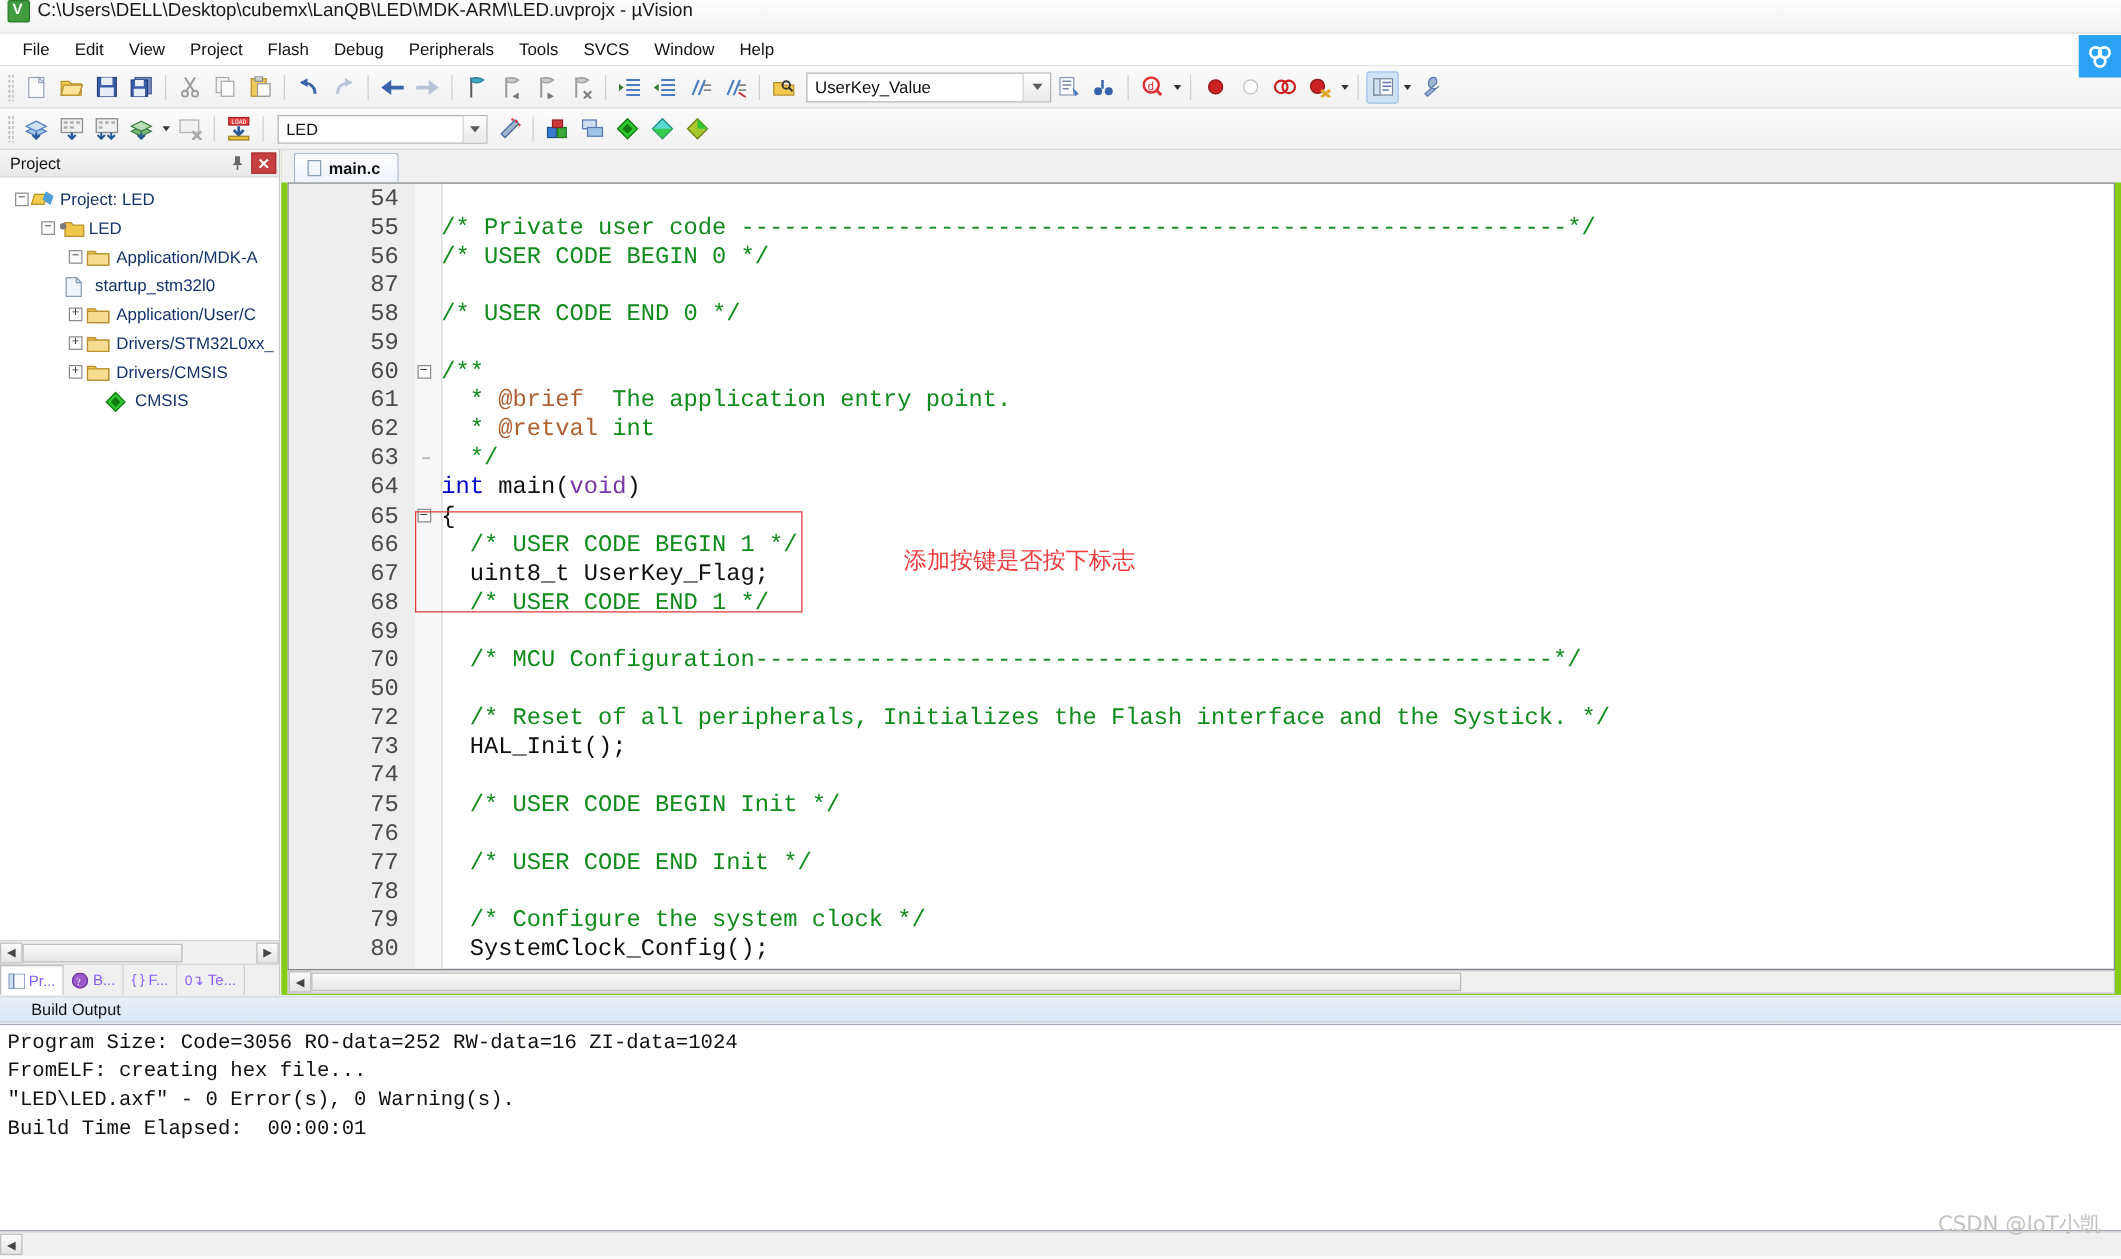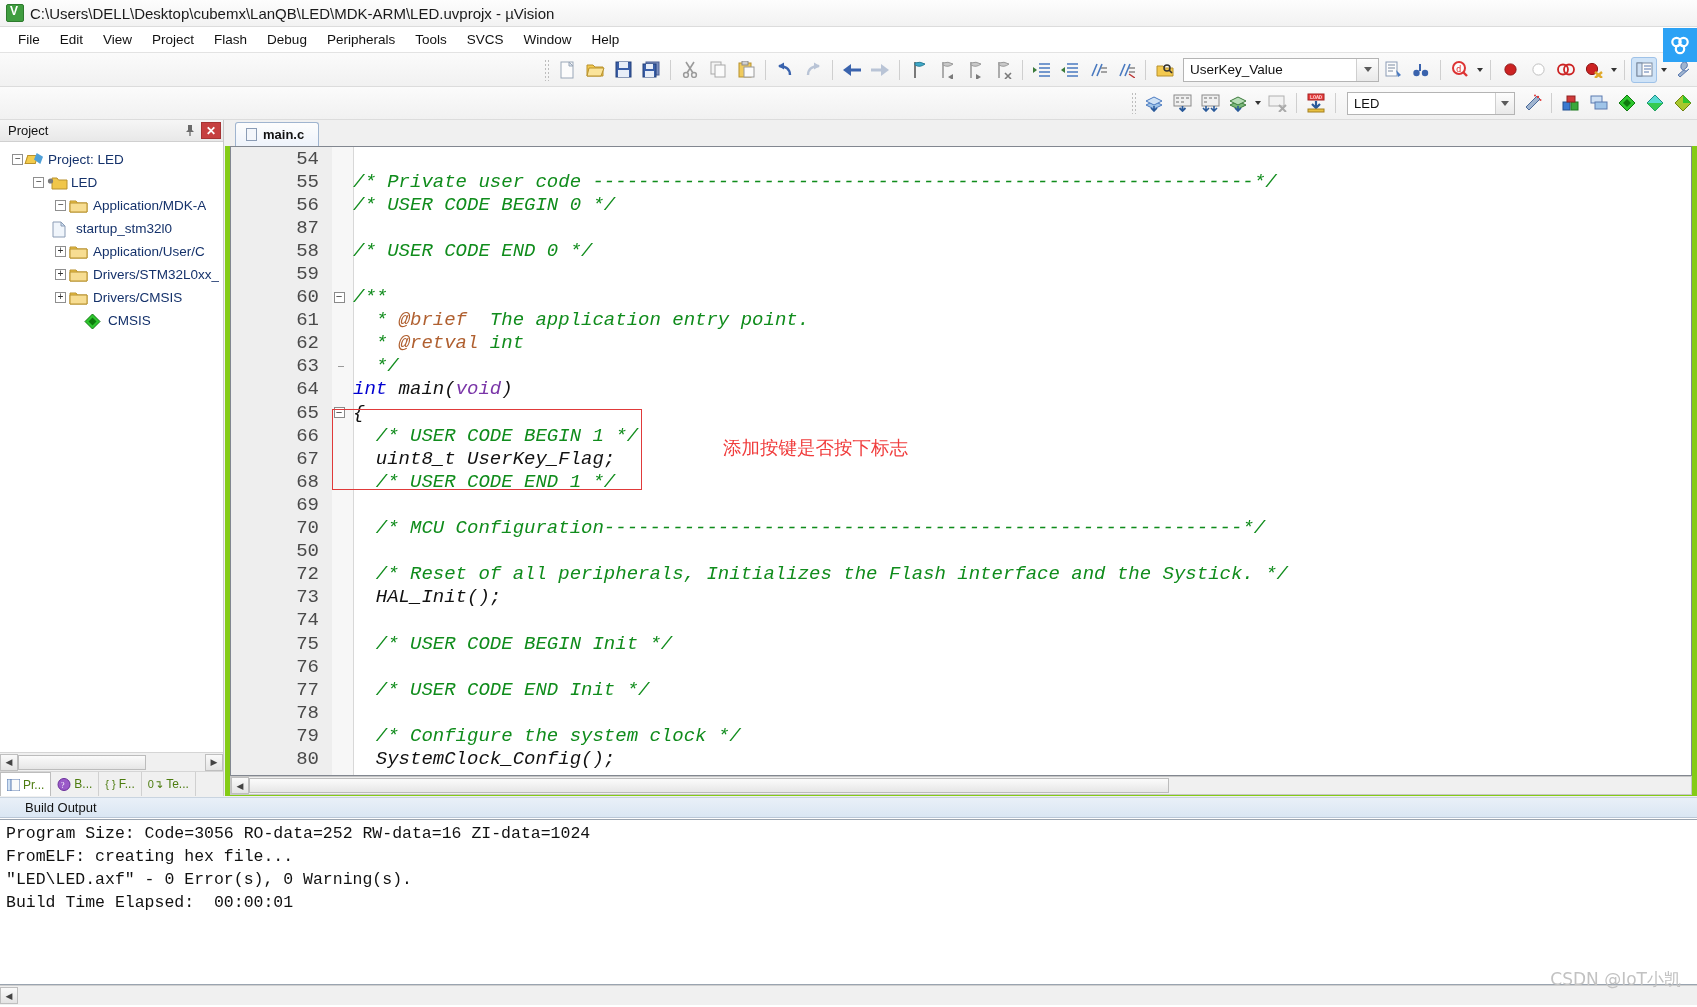--- a/index.html
+++ b/index.html
@@ -14,21 +14,21 @@
     position: relative;
     width: 1697px; height: 1007px;
     background: #f0f0f0;
   }
 
   
   .titlebar {
     position: absolute; left: 0; top: 0; width: 1697px; height: 27px;
     background: linear-gradient(#fdfdfd, #f2f2f2);
     border-bottom: 1px solid #dcdcdc;
-    display: flex; align-items: center;
+    display: flex; align-items: flex-start;
   }
   .title-icon {
     width: 18px; height: 18px; margin: 0 6px 0 6px;
     background: #3f9d3f; border: 1px solid #2d7a2d; border-radius: 2px;
     position: relative; flex: none;
   }
   .title-icon::after {
     content: "V"; position: absolute; left: 3px; top: -1px;
     color: #fff; font-size: 12px; font-weight: bold;
     font-family: "Liberation Sans", sans-serif;
@@ -47,21 +47,21 @@
   .menu-item {
     font-size: 13.5px; color: #111; padding: 3px 10px; white-space: nowrap;
     cursor: default;
   }
 
   
   .toolbar {
     position: absolute; left: 0; width: 1697px; height: 34px;
     background: linear-gradient(#fbfbfb, #f1f1f1);
     border-bottom: 1px solid #dcdcdc;
-    display: flex; align-items: center; padding-left: 6px; justify-content: flex-end;
+    display: flex; align-items: center; padding-left: 6px;
   }
   .toolbar1 { top: 53px; }
   .toolbar2 { top: 87px; height: 33px; }
 
   .grip {
     width: 5px; height: 22px; margin-right: 4px; flex: none;
     background-image: radial-gradient(#bdbdbd 38%, transparent 40%);
     background-size: 3px 4px;
   }
   .tbtn {
@@ -171,21 +171,21 @@
     flex: none;
   }
   .sc-track { flex: 1; }
 
   .panel-tabs {
     height: 25px; background: #f0f0f0; border-top: 1px solid #d5d5d5;
     display: flex; align-items: stretch;
   }
   .ptab {
     display: flex; align-items: center; gap: 3px; padding: 0 6px;
-    font-size: 12px; color: #4d7c0f; border-right: 1px solid #d0d0d0;
+    font-size: 12px; color: #8b5cf6; border-right: 1px solid #d0d0d0;
     background: #f0f0f0;
   }
   .ptab.active { background: #fff; border: 1px solid #bdbdbd; border-bottom: none; }
   .ptab .ic { font-size: 11px; }
 
   
   .editor-area {
     position: absolute; left: 225px; top: 120px; width: 1472px; height: 676px;
     background: #84cc16;
   }
@@ -230,21 +230,21 @@
   .foldbox {
     width: 11px; height: 11px; border: 1px solid #8a8a8a; background: #fff;
     display: flex; align-items: center; justify-content: center;
     font-size: 11px; line-height: 8px; color: #333; font-family: "Liberation Mono", monospace;
   }
   .foldline { position: absolute; left: 11px; top: 0; bottom: 0; width: 1px; background: #9a9a9a; }
   .foldline.end { bottom: 50%; }
   .foldline.endbar::after {
     content: ""; position: absolute; left: 0; top: 100%; width: 6px; height: 1px; background: #9a9a9a;
   }
-  .ctext { flex: 1; padding-left: 2px; font-style: italic; }
+  .ctext { flex: 1; padding-left: 2px; }
   .cmt { color: #108c1c; }
   .kw  { color: #0000d0; }
   .typ { color: #7a35a8; }
   .tag { color: #b06030; }
   .pln { color: #111; }
 
   .redbox {
     position: absolute; border: 1px solid #e03a3a; pointer-events: none;
   }
   .cn-note {

